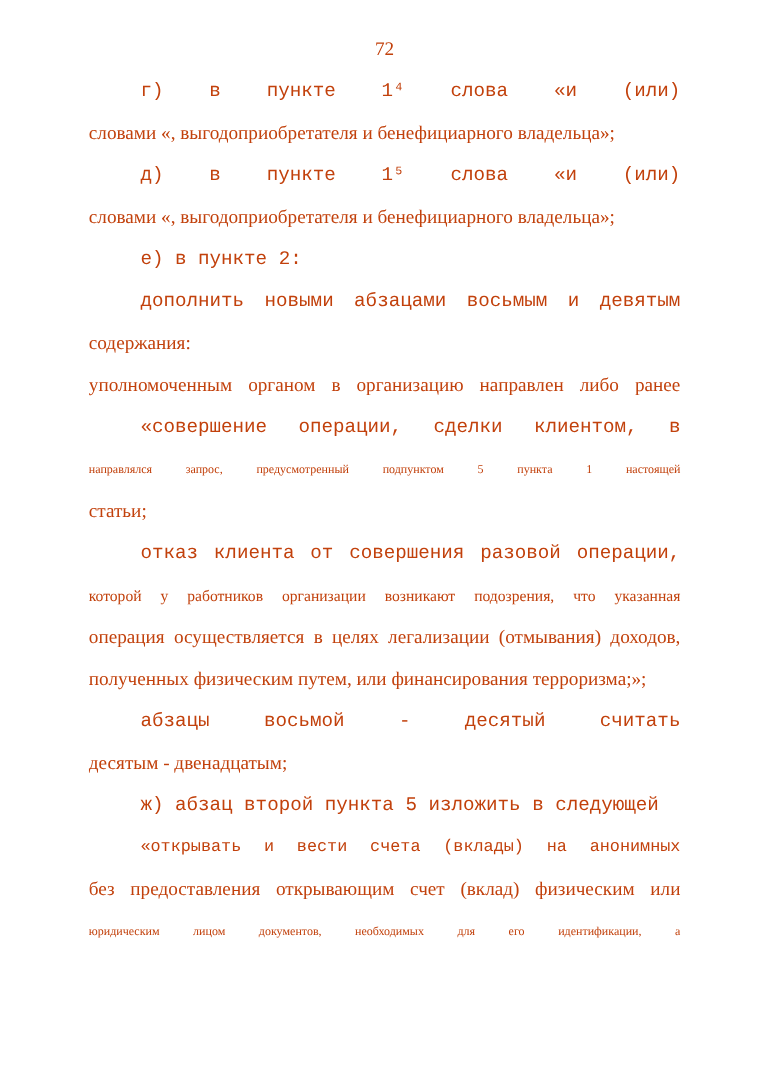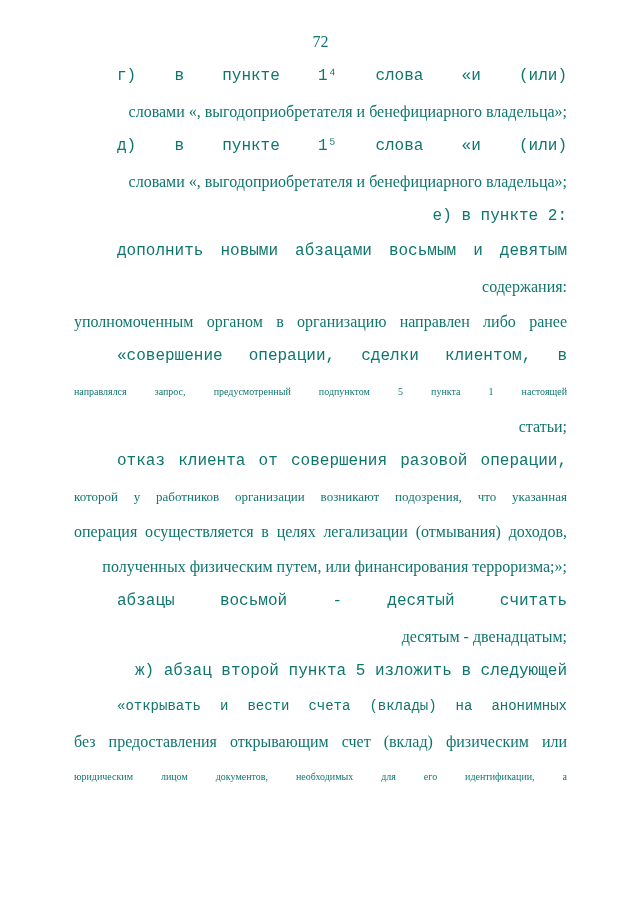--- a/index.html
+++ b/index.html
@@ -6,21 +6,21 @@
     margin: 0;
     padding: 0;
     background: #e8e8e8;
   }
   .page {
     position: relative;
     width: 640px;
     height: 905px;
     margin: 0 auto;
     background: #ffffff;
-    color: #0f766e;
+    color: #c2410c;
     font-family: "Liberation Serif", "DejaVu Serif", serif;
     overflow: hidden;
   }
   .page-number {
     position: absolute;
     top: 24px;
     left: 74px;
     width: 493px;
     height: 35px;
     line-height: 35px;
@@ -30,21 +30,21 @@
   .text-block {
     position: absolute;
     top: 59px;
     left: 74px;
     width: 493px;
   }
   .line {
     height: 35px;
     line-height: 35px;
     font-size: 16px;
-    text-align: right;
+    text-align: left;
     overflow: hidden;
   }
   .line.fill {
     text-align: justify;
     text-align-last: justify;
     text-justify: inter-word;
   }
   .line.first {
     text-indent: 43px;
     font-family: Liberation Mono, monospace;

